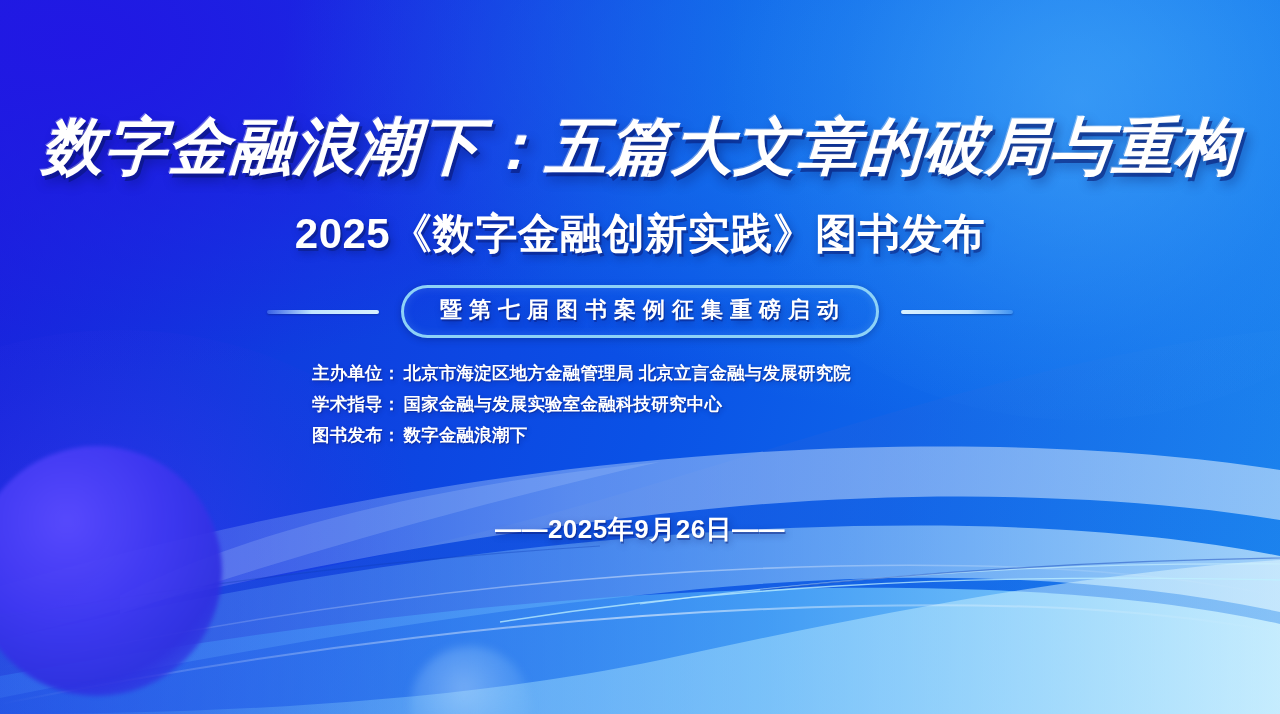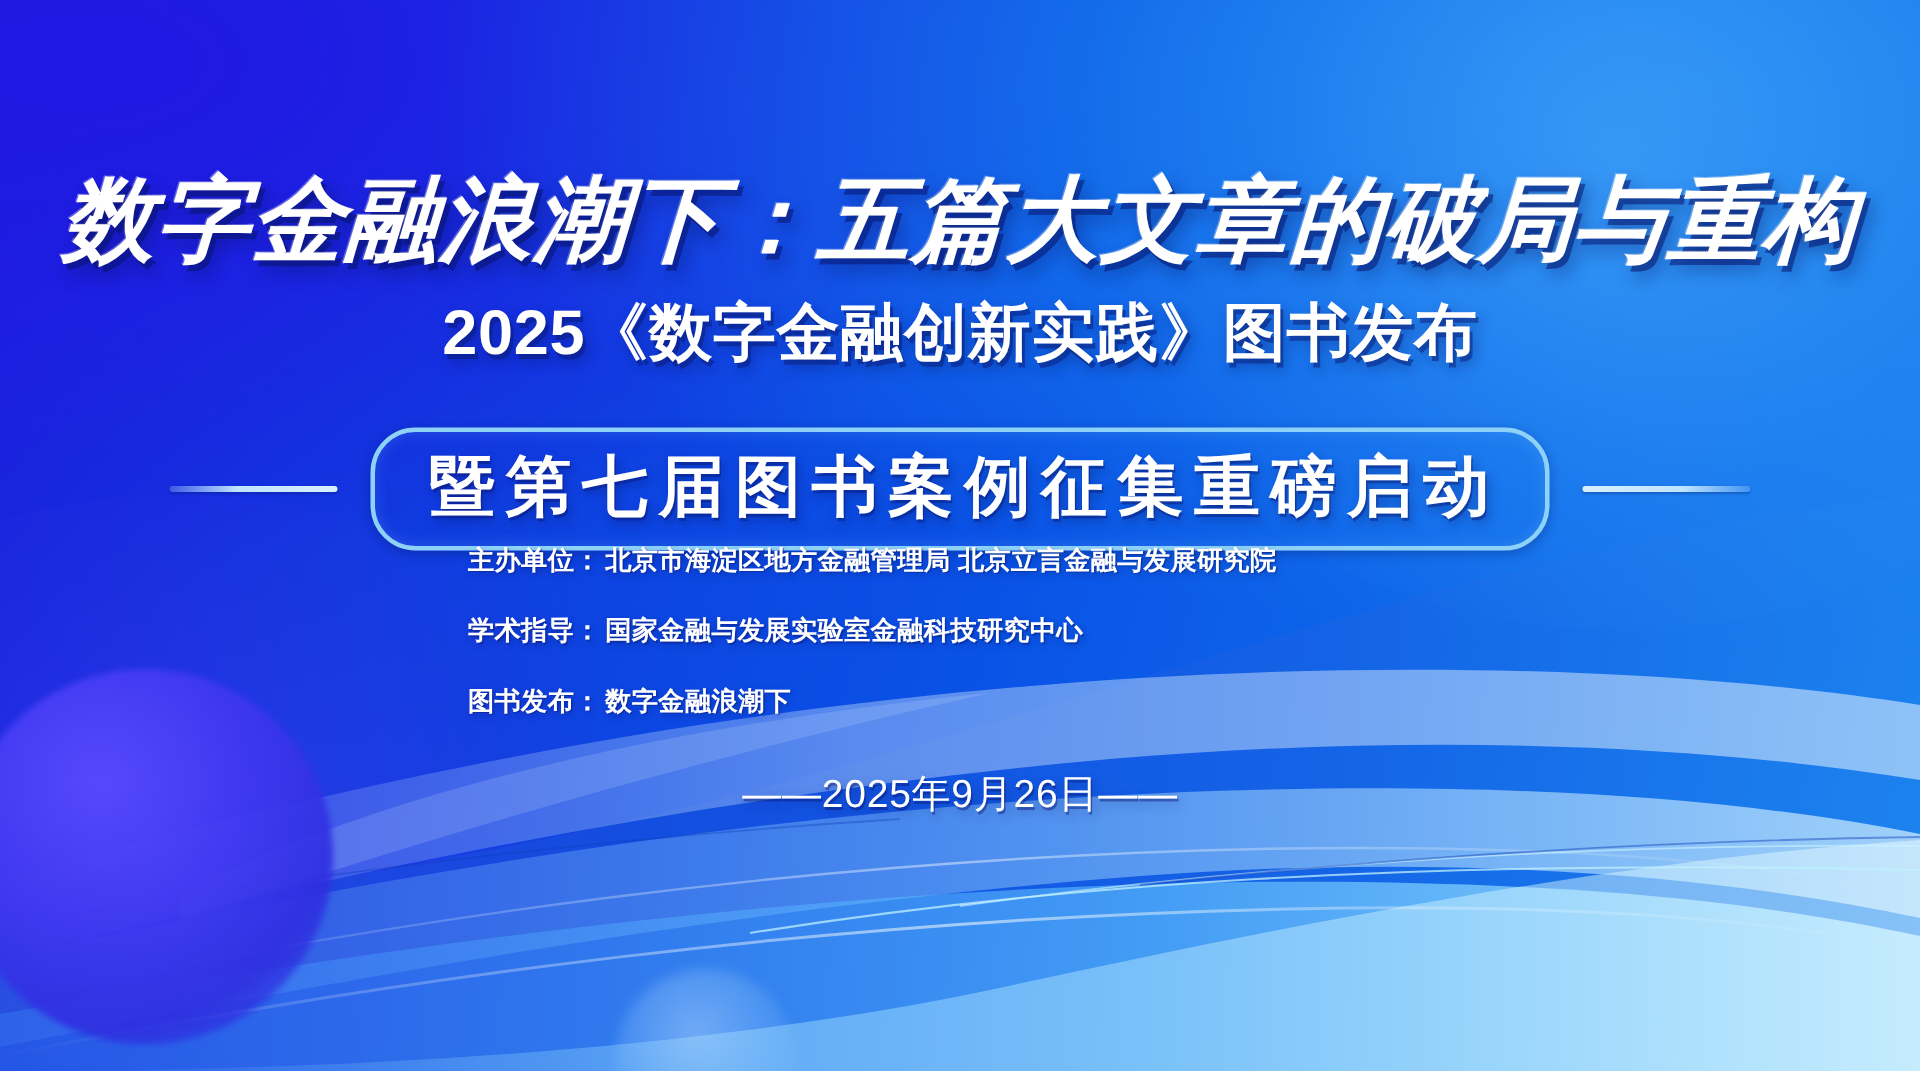--- a/index.html
+++ b/index.html
@@ -59,21 +59,21 @@
     color:#ffffff;
     white-space:nowrap;
     text-shadow:
        3px 4px 0 rgba(8,20,110,.55),
        5px 7px 12px rgba(5,15,90,.45),
       -1px -1px 0 rgba(255,255,255,.35);
     transform:skewX(-3deg);
   }
 
   .subtitle{
-    position:absolute;left:0;right:0;top:194px;
+    position:absolute;left:0;right:0;top:206px;
     text-align:center;
     font-weight:bold;
     font-size:42px;
     letter-spacing:.5px;
     color:#ffffff;
     white-space:nowrap;
     text-shadow:2px 3px 0 rgba(10,25,115,.50), 3px 5px 9px rgba(6,18,95,.40);
   }
 
   .badge-row{
@@ -88,50 +88,50 @@
   .badge-rule.right{background:linear-gradient(270deg,rgba(168,220,255,.25),#bfe4ff 40%,#d8f0ff 100%);}
   .badge-gap{width:22px;}
   .badge-pill{
     border:3px solid #8ed2f7;
     border-radius:30px;
     padding:7px 30px 10px;
     box-shadow:0 2px 7px rgba(5,20,90,.30), inset 0 0 10px rgba(150,215,255,.18);
   }
   .badge-pill .badge-text{
     font-weight:bold;
-    font-size:44px;
+    font-size:22px;
     letter-spacing:7px;
     color:#ffffff;
     white-space:nowrap;
     text-shadow:1px 2px 0 rgba(10,25,115,.45), 2px 4px 7px rgba(6,18,95,.35);
     display:block;
     padding-left:6px;
   }
 
   .org-block{
     position:absolute;left:312px;top:360px;
-    display:flex;flex-direction:column;gap:20px;
+    display:flex;flex-direction:column;gap:4px;
   }
   .org-line{
     font-weight:bold;
     font-size:17.5px;
     color:#ffffff;
     white-space:nowrap;
     letter-spacing:.2px;
     text-shadow:1px 1px 0 rgba(10,25,115,.40), 1px 2px 5px rgba(6,18,95,.30);
     line-height:27px;
   }
   .org-line .org-label{margin-right:3px;}
 
   .date-row{
     position:absolute;left:0;right:0;top:512px;
     display:flex;align-items:center;justify-content:center;
   }
   .date-text{
-    font-weight:normal;
+    font-weight:bold;
     font-size:26px;
     color:#ffffff;
     white-space:nowrap;
     letter-spacing:.5px;
     text-shadow:1px 2px 0 rgba(10,25,115,.45), 2px 3px 7px rgba(6,18,95,.35);
   }
 </style>
 </head>
 <body>
 

